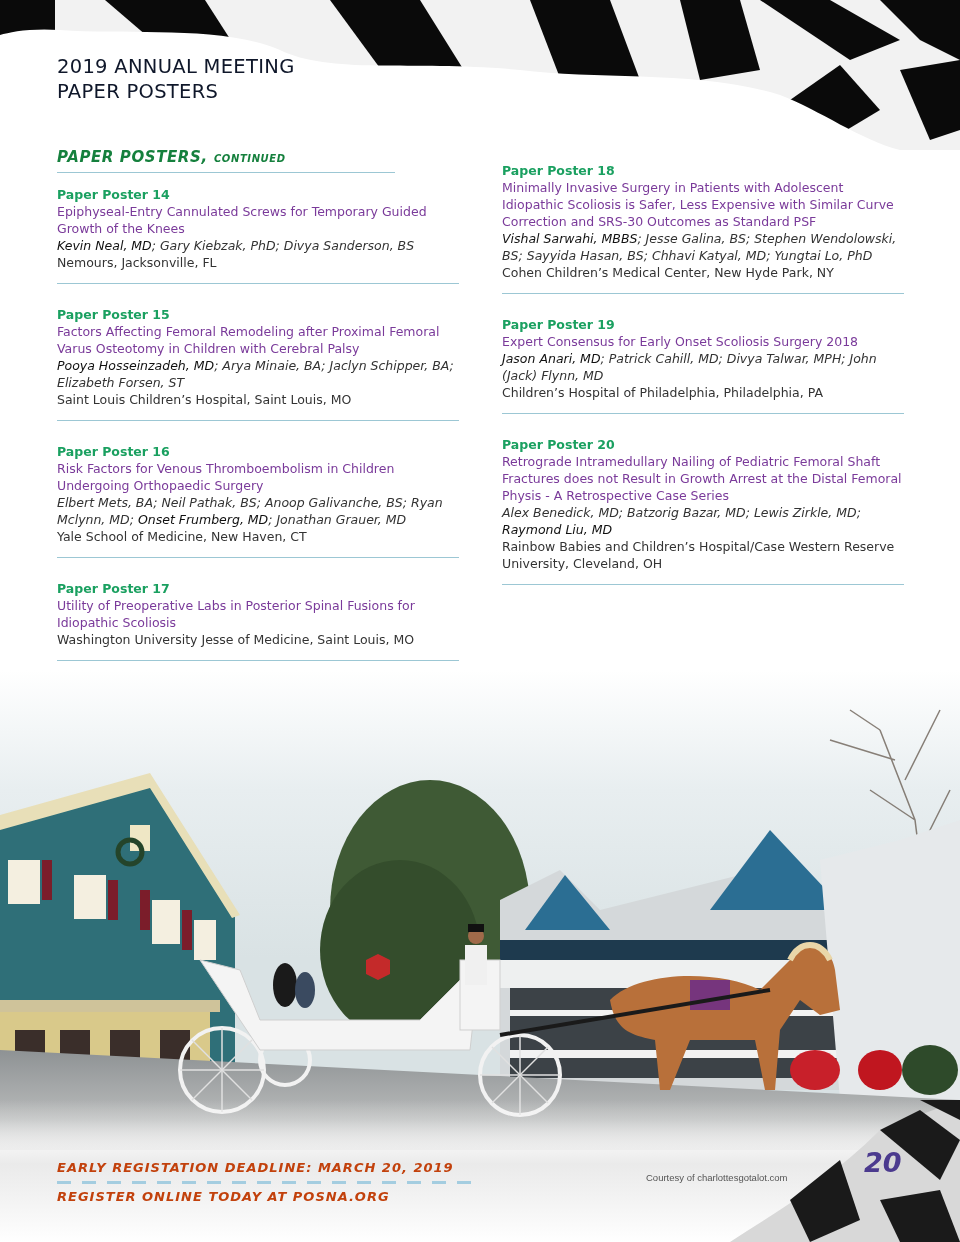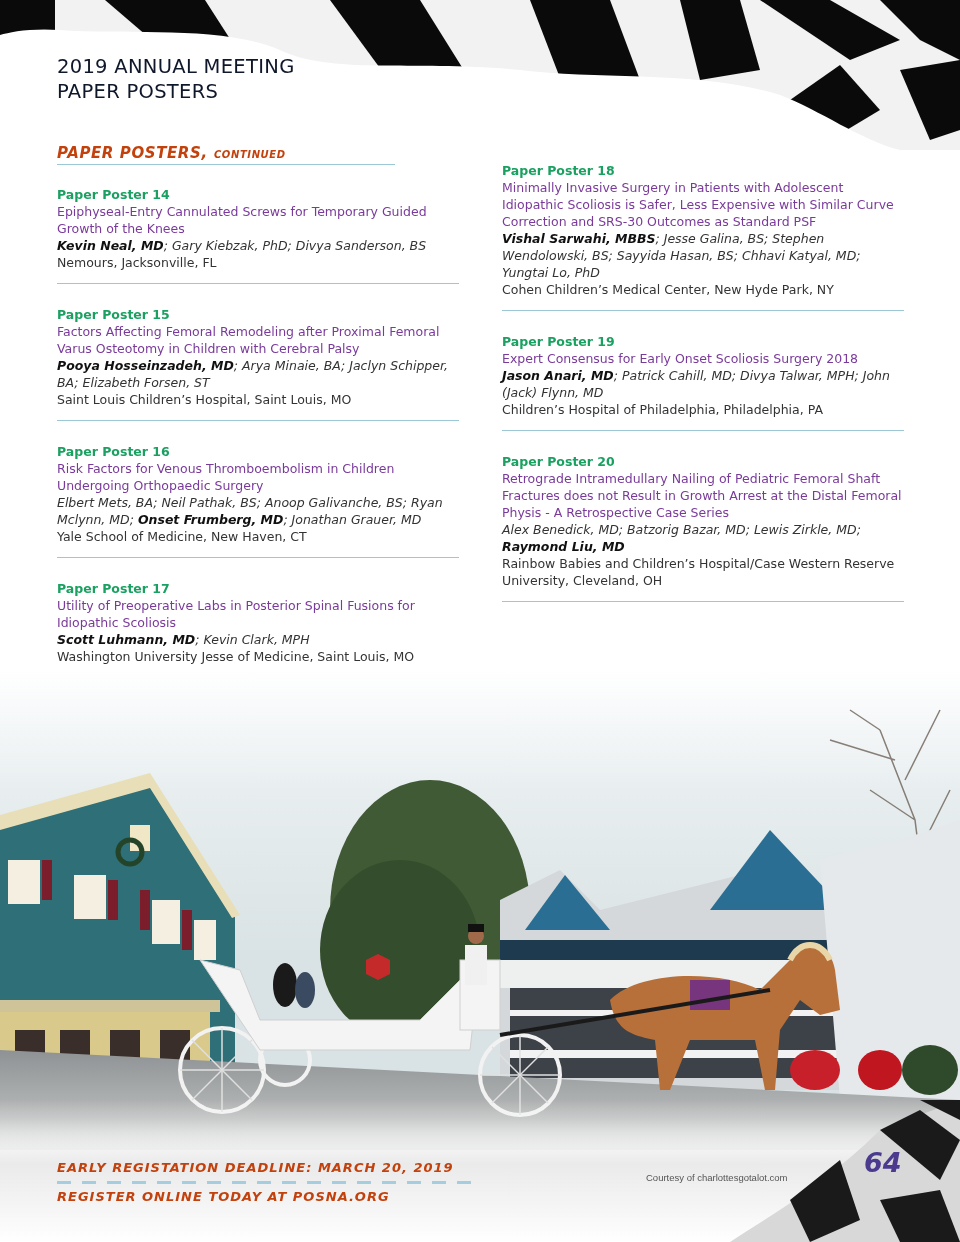--- a/index.html
+++ b/index.html
@@ -13,39 +13,39 @@
       position: absolute; left: 0; top: 0; width: 960px; height: 150px;
     }
     .page-header {
       position: absolute; left: 57px; top: 54px;
       color: #0f172a; font-size: 19.5px; line-height: 25px; letter-spacing: 0.3px;
       font-family: "DejaVu Sans", sans-serif; font-weight: normal;
     }
     .section-heading {
       position: absolute; left: 57px; top: 144px; width: 338px;
       border-bottom: 1.5px solid #9cc7d4; padding-bottom: 0;
-      color: #c2410c; font-style: italic; font-weight: bold;
+      color: #15803d; font-style: italic; font-weight: bold;
       font-family: "DejaVu Sans", sans-serif;
-      text-transform: uppercase; letter-spacing: 0.6px; line-height: 18px;
+      text-transform: uppercase; letter-spacing: 0.6px; line-height: 26px;
     }
     .section-heading .big { font-size: 15px; font-variant: small-caps; }
     .section-heading .small { font-size: 10px; }
     .col { position: absolute; width: 402px; }
     .col.left { left: 57px; top: 186px; }
     .col.right { left: 502px; top: 162px; }
     .poster {
       border-bottom: 1.5px solid #9cc7d4;
       padding-bottom: 12px; margin-bottom: 22px;
       font-family: "DejaVu Sans", sans-serif;
       font-size: 12.5px; line-height: 17px;
     }
     .poster .num { color: #1aa060; font-weight: bold; font-size: 12.5px; }
     .poster .title { color: #7a3a9a; }
     .poster .authors { color: #333; font-style: italic; }
-    .poster .authors b { color: #111; font-weight: bold; font-style: italic; text-align: right; }
+    .poster .authors b { color: #111; font-weight: normal; font-style: italic; text-align: right; }
     .poster .inst { color: #333; }
 
     
     .photo {
       position: absolute; left: 0; top: 670px; width: 960px; height: 480px;
       overflow: hidden;
     }
     .footer { position: absolute; left: 57px; top: 1160px; }
     .footer .line {
       color: #c2410c; font-style: italic; font-weight: bold;
@@ -114,21 +114,20 @@
   </div>
   <div class="poster">
     <div class="num">Paper Poster 16</div>
     <div class="title">Risk Factors for Venous Thromboembolism in Children Undergoing Orthopaedic Surgery</div>
     <div class="authors"><span>Elbert Mets, BA; Neil Pathak, BS; Anoop Galivanche, BS; Ryan Mclynn, MD; </span><b>Onset Frumberg, MD</b><span>; Jonathan Grauer, MD</span></div>
     <div class="inst">Yale School of Medicine, New Haven, CT</div>
   </div>
   <div class="poster">
     <div class="num">Paper Poster 17</div>
     <div class="title">Utility of Preoperative Labs in Posterior Spinal Fusions for Idiopathic Scoliosis</div>
-    <div class="authors"><b>Scott Luhmann, MD</b><span>; Kevin Clark, MPH</span></div>
     <div class="inst">Washington University Jesse of Medicine, Saint Louis, MO</div>
   </div>
 </div>
 
 <div class="col right">
   <div class="poster">
     <div class="num">Paper Poster 18</div>
     <div class="title">Minimally Invasive Surgery in Patients with Adolescent Idiopathic Scoliosis is Safer, Less Expensive with Similar Curve Correction and SRS-30 Outcomes as Standard PSF</div>
     <div class="authors"><b>Vishal Sarwahi, MBBS</b><span>; Jesse Galina, BS; Stephen Wendolowski, BS; Sayyida Hasan, BS; Chhavi Katyal, MD; Yungtai Lo, PhD</span></div>
     <div class="inst">Cohen Children’s Medical Center, New Hyde Park, NY</div>
@@ -262,13 +261,13 @@
   <polygon points="920,0 960,0 960,20" fill="#1a1a1a"></polygon>
 </svg>
 
 <div class="footer">
   <div class="line">Early Registation Deadline: March 20, 2019</div>
   <div class="dash"></div>
   <div class="line">Register Online Today at posna.org</div>
 </div>
 
 <div class="courtesy">Courtesy of charlottesgotalot.com</div>
-<div class="page-num">64</div>
+<div class="page-num">20</div>
 
 </body></html>

